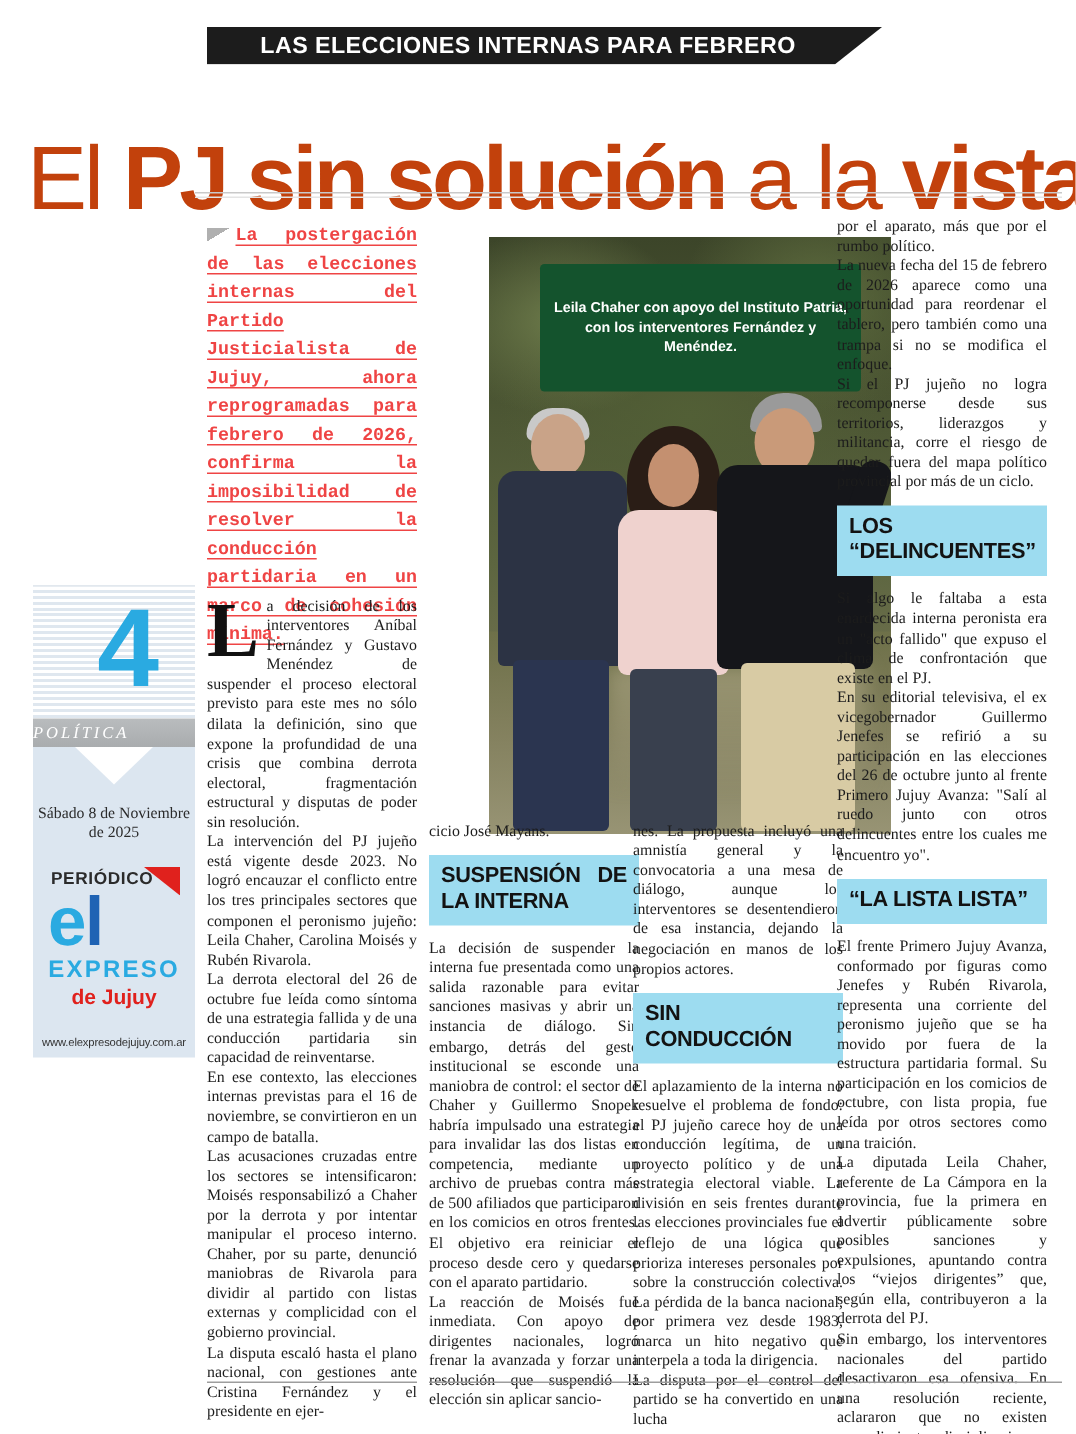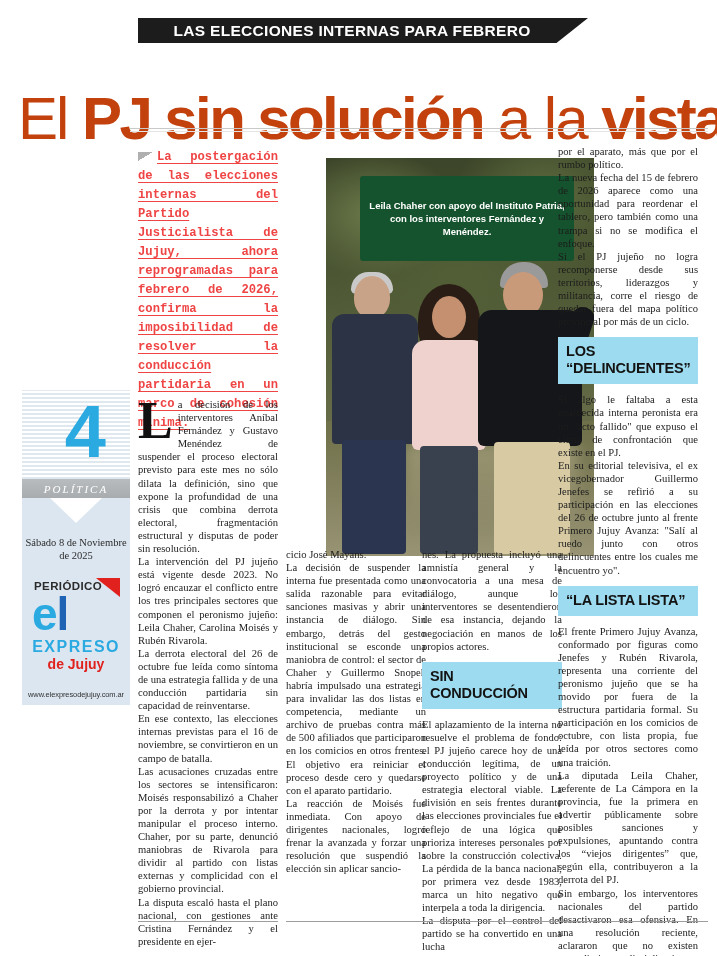--- a/index.html
+++ b/index.html
@@ -43,21 +43,21 @@
     border-top:1px solid #e2e8ee;
   }
   #sb-number{
     position:absolute;right:24px;top:-4px;
     font-family:"Liberation Sans",sans-serif;font-weight:bold;
     font-size:74px;line-height:90px;color:#2aaae1;
   }
   #sb-section{
     position:relative;height:19px;width:100%;
     background:linear-gradient(to bottom,#b9bcbe,#a9acae);
-    display:flex;align-items:center;justify-content:center;
+    display:flex;align-items:center;justify-content:flex-start;
   }
   #sb-section span{
     font-family:"Liberation Serif",serif;font-style:italic;
     font-size:11px;letter-spacing:2px;color:#ffffff;
   }
   #sb-arrowzone{
     position:relative;width:100%;height:34px;background:#dce6f0;
   }
   #sb-arrowzone:after{
     content:"";position:absolute;left:50%;top:0;transform:translateX(-50%);
@@ -260,20 +260,21 @@
   <p class="dropcap-para">La decisión de los interventores Aníbal Fernández y Gustavo Menéndez de suspender el proceso electoral previsto para este mes no sólo dilata la definición, sino que expone la profundidad de una crisis que combina derrota electoral, fragmentación estructural y disputas de poder sin resolución.</p>
   <p>La intervención del PJ jujeño está vigente desde 2023. No logró encauzar el conflicto entre los tres principales sectores que componen el peronismo jujeño: Leila Chaher, Carolina Moisés y Rubén Rivarola.</p>
   <p>La derrota electoral del 26 de octubre fue leída como síntoma de una estrategia fallida y de una conducción partidaria sin capacidad de reinventarse.</p>
   <p>En ese contexto, las elecciones internas previstas para el 16 de noviembre, se convirtieron en un campo de batalla.</p>
   <p>Las acusaciones cruzadas entre los sectores se intensificaron: Moisés responsabilizó a Chaher por la derrota y por intentar manipular el proceso interno. Chaher, por su parte, denunció maniobras de Rivarola para dividir al partido con listas externas y complicidad con el gobierno provincial.</p>
   <p>La disputa escaló hasta el plano nacional, con gestiones ante Cristina Fernández y el presidente en ejer-</p>
 </div>
 
 <div class="col" id="col2">
   <p>cicio José Mayans.</p>
+  <div class="subhead">SUSPENSIÓN DE LA INTERNA</div>
   <p>La decisión de suspender la interna fue presentada como una salida razonable para evitar sanciones masivas y abrir una instancia de diálogo. Sin embargo, detrás del gesto institucional se esconde una maniobra de control: el sector de Chaher y Guillermo Snopek habría impulsado una estrategia para invalidar las dos listas en competencia, mediante un archivo de pruebas contra más de 500 afiliados que participaron en los comicios en otros frentes. El objetivo era reiniciar el proceso desde cero y quedarse con el aparato partidario.</p>
   <p>La reacción de Moisés fue inmediata. Con apoyo de dirigentes nacionales, logró frenar la avanzada y forzar una resolución que suspendió la elección sin aplicar sancio-</p>
 </div>
 
 <div class="col" id="col3">
   <p>nes. La propuesta incluyó una amnistía general y la convocatoria a una mesa de diálogo, aunque los interventores se desentendieron de esa instancia, dejando la negociación en manos de los propios actores.</p>
   <div class="subhead">SIN CONDUCCIÓN</div>
   <p>El aplazamiento de la interna no resuelve el problema de fondo: el PJ jujeño carece hoy de una conducción legítima, de un proyecto político y de una estrategia electoral viable. La división en seis frentes durante las elecciones provinciales fue el reflejo de una lógica que prioriza intereses personales por sobre la construcción colectiva. La pérdida de la banca nacional, por primera vez desde 1983, marca un hito negativo que interpela a toda la dirigencia.</p>
   <p>La disputa por el control del partido se ha convertido en una lucha</p>
 </div>

